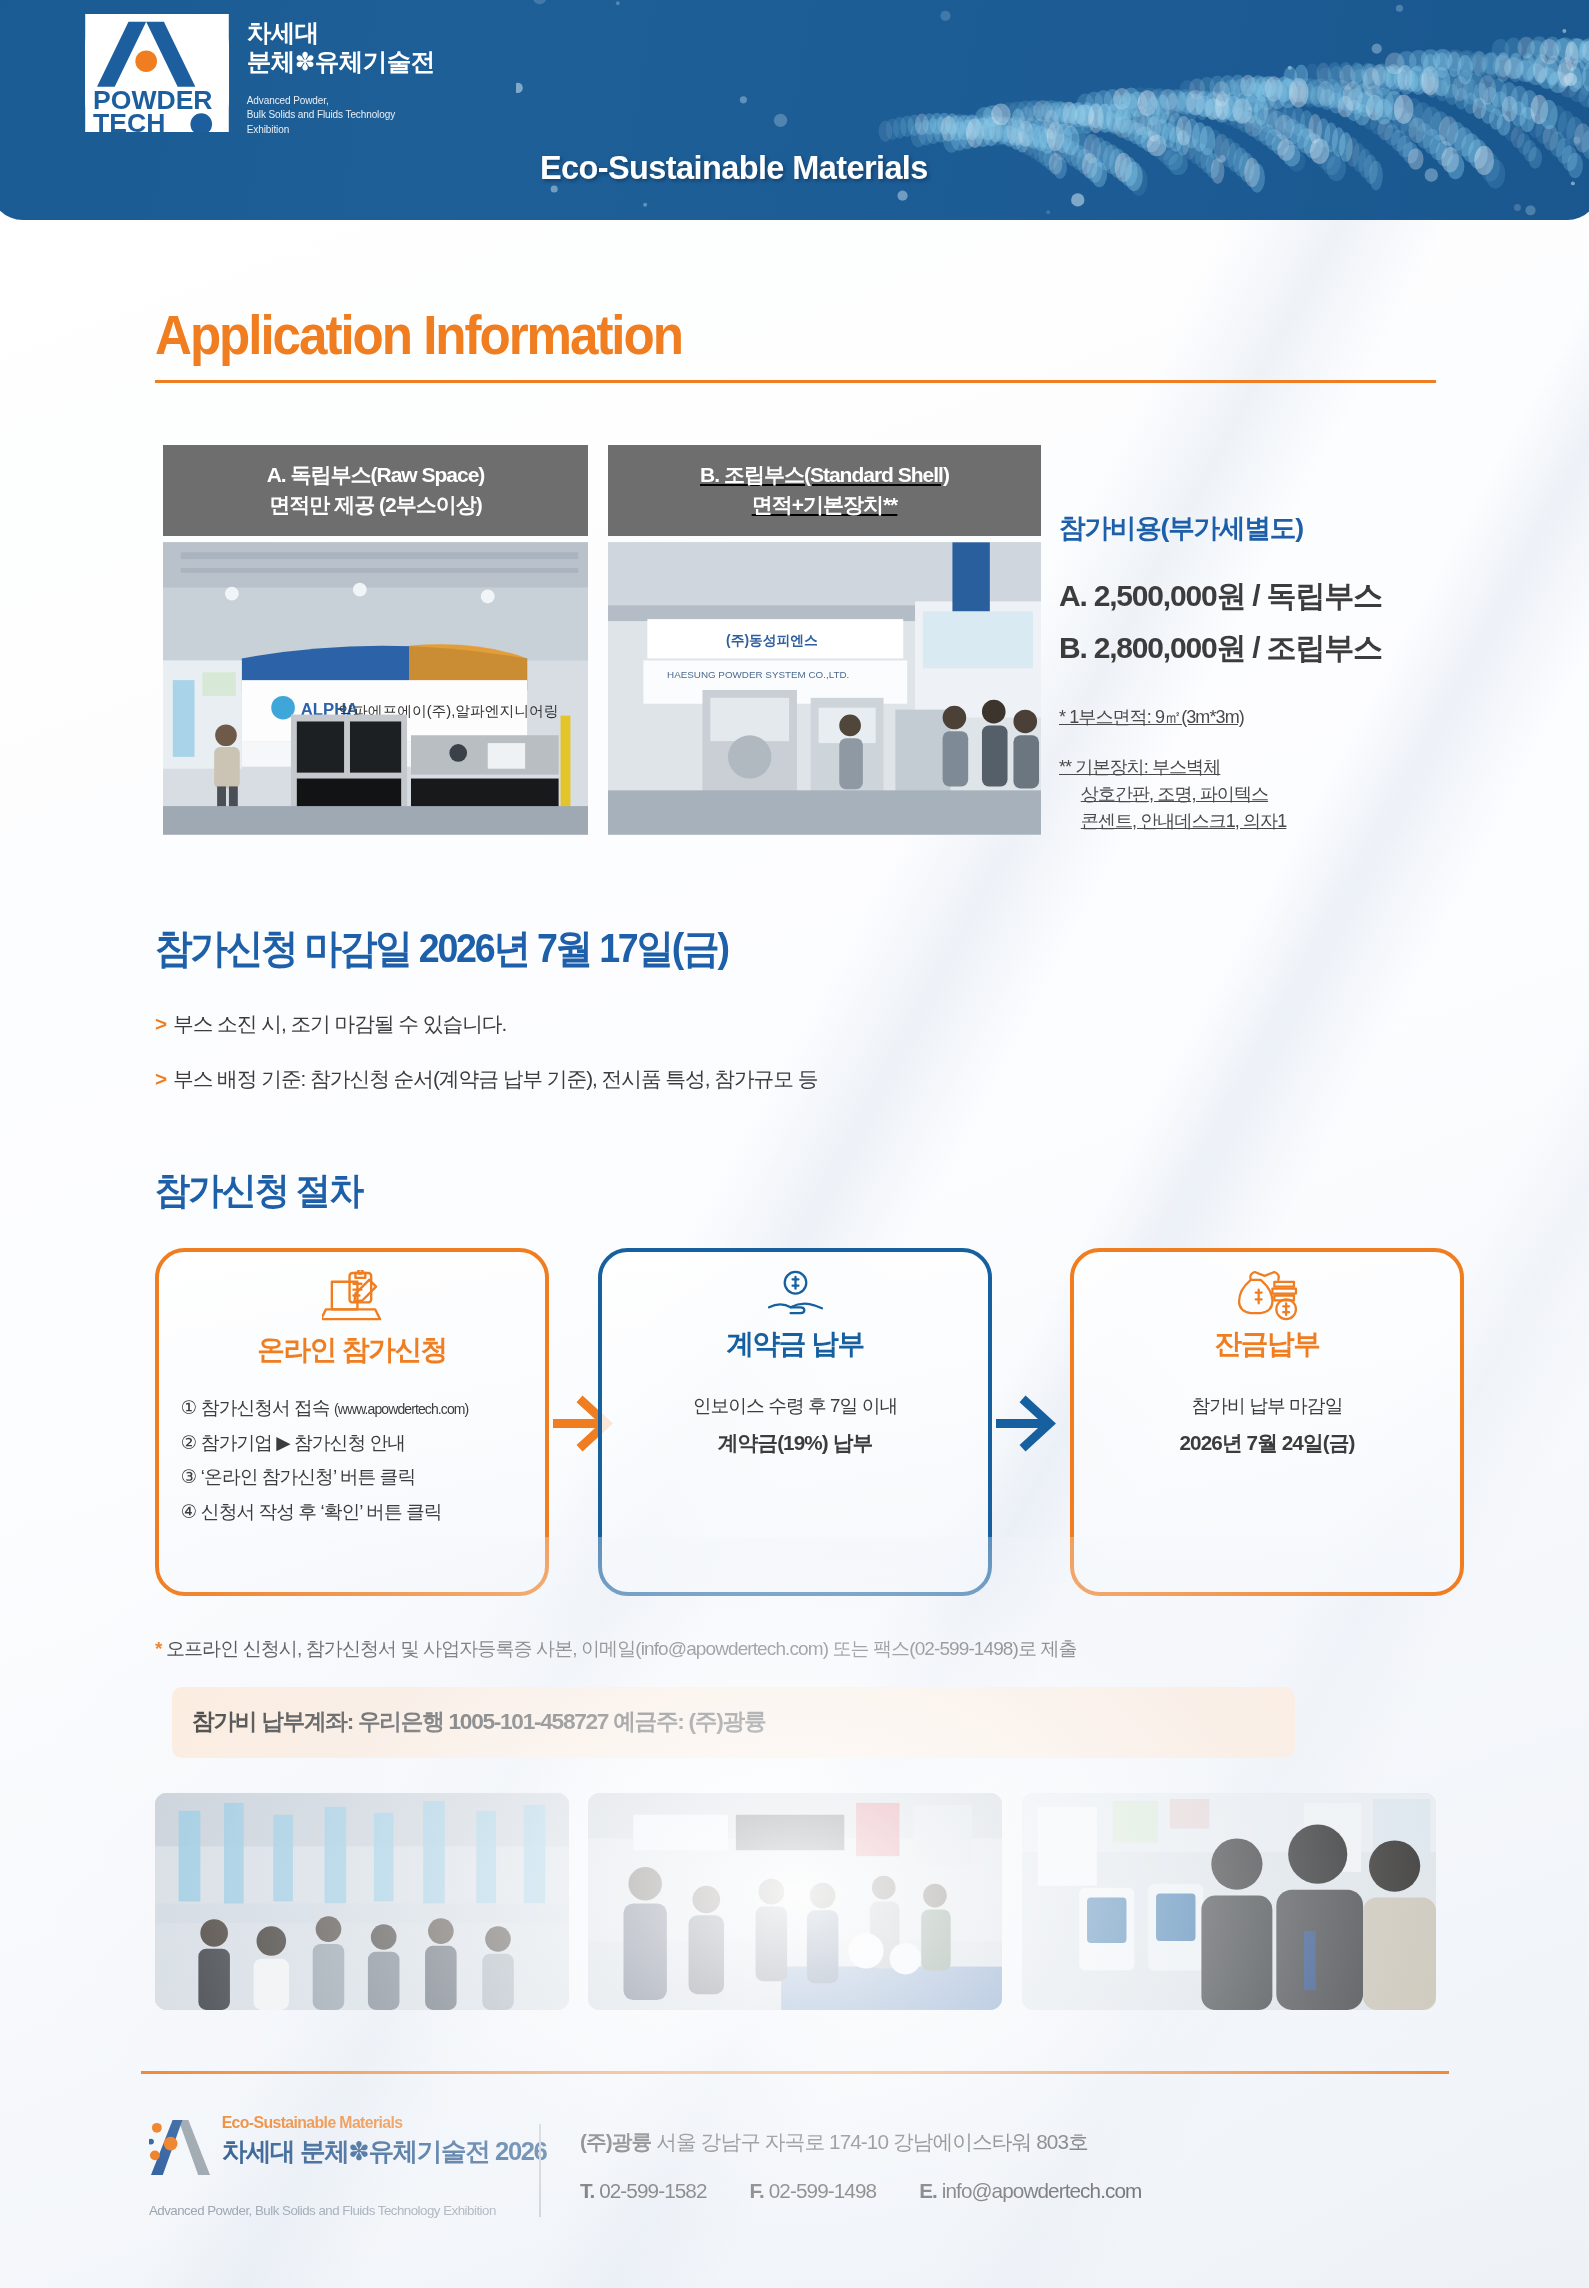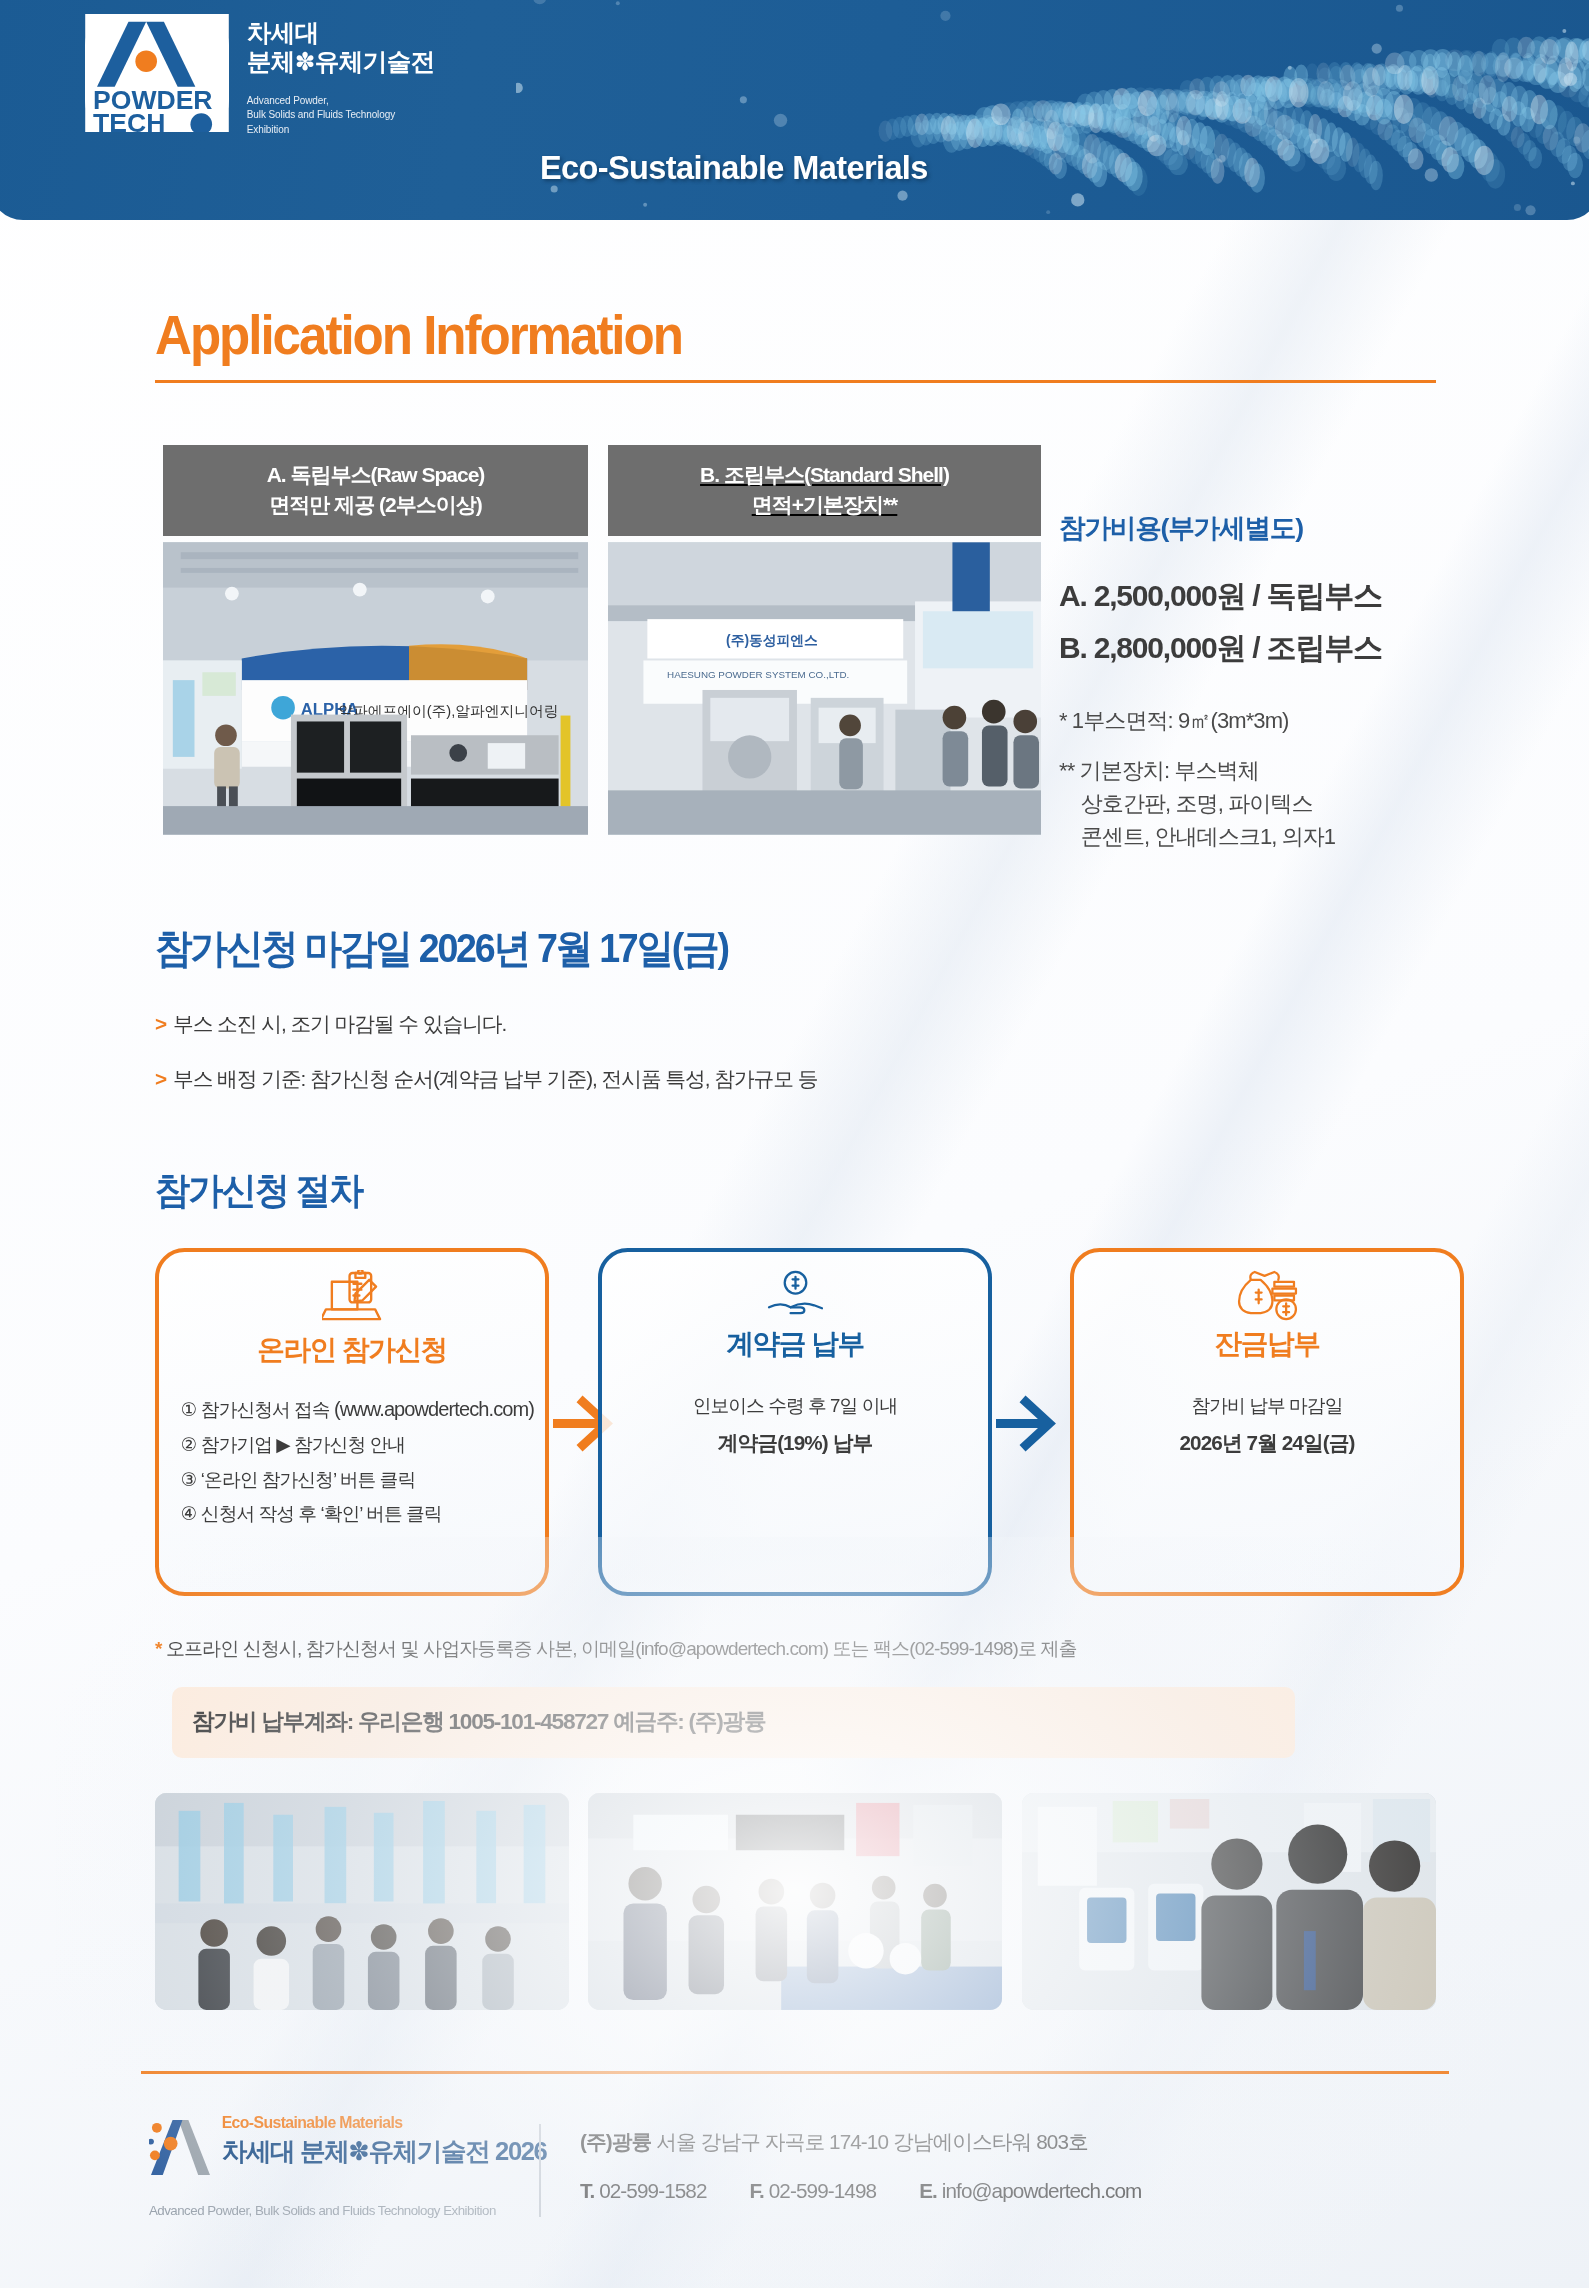--- a/index.html
+++ b/index.html
@@ -102,21 +102,21 @@
     color: #1d5fa8; font-size: 26.6px; font-weight: 700; letter-spacing: -1.2px;
   }
   .price-line {
     position: absolute; left: 1059px; color: #3c3c3c;
     font-size: 30px; font-weight: 700; letter-spacing: -1.2px;
   }
   .price-a { top: 576px; }
   .price-b { top: 628px; }
   .price-note {
     position: absolute; left: 1059px; color: #4a4a4a;
-    font-size: 22px; letter-spacing: -0.9px; line-height: 1.5;
+    font-size: 18px; letter-spacing: -0.9px; line-height: 1.5; text-decoration: underline;
   }
   .note-1 { top: 704px; }
   .note-2 { top: 754px; }
   .note-2 .ind { display: block; padding-left: 21.7px; }
 
   
   .deadline {
     position: absolute; left: 155px; top: 921px;
     color: #1d5fa8; font-size: 40px; font-weight: 700;
     letter-spacing: -2.4px;
@@ -149,21 +149,21 @@
   .step-icon { margin: 17.7px auto 3.9px; display: block; }
   .step-title {
     font-size: 27.6px; font-weight: 700; letter-spacing: -1.4px; color: #f07d1f;
   }
   .step-2 .step-title { color: #17609f; }
   .step-body {
     margin-top: 27.6px; font-size: 18.7px; color: #3c3c3c;
     letter-spacing: -0.9px; line-height: 1.85;
   }
   .step-1 .step-body { text-align: left; padding-left: 21.7px; margin-top: 23.6px; }
-  .step-body .small { font-size: 20px; }
+  .step-body .small { font-size: 14px; }
   .step-body .strong { font-weight: 700; font-size: 20.7px; }
   .arrow { position: absolute; top: 146px; }
   .arrow-1 { left: 398px; }
   .arrow-2 { left: 841px; }
 
   
   .offline-note {
     position: absolute; left: 155px; top: 1636px;
     font-size: 19px; color: #3c3c3c; letter-spacing: -0.9px;
   }

